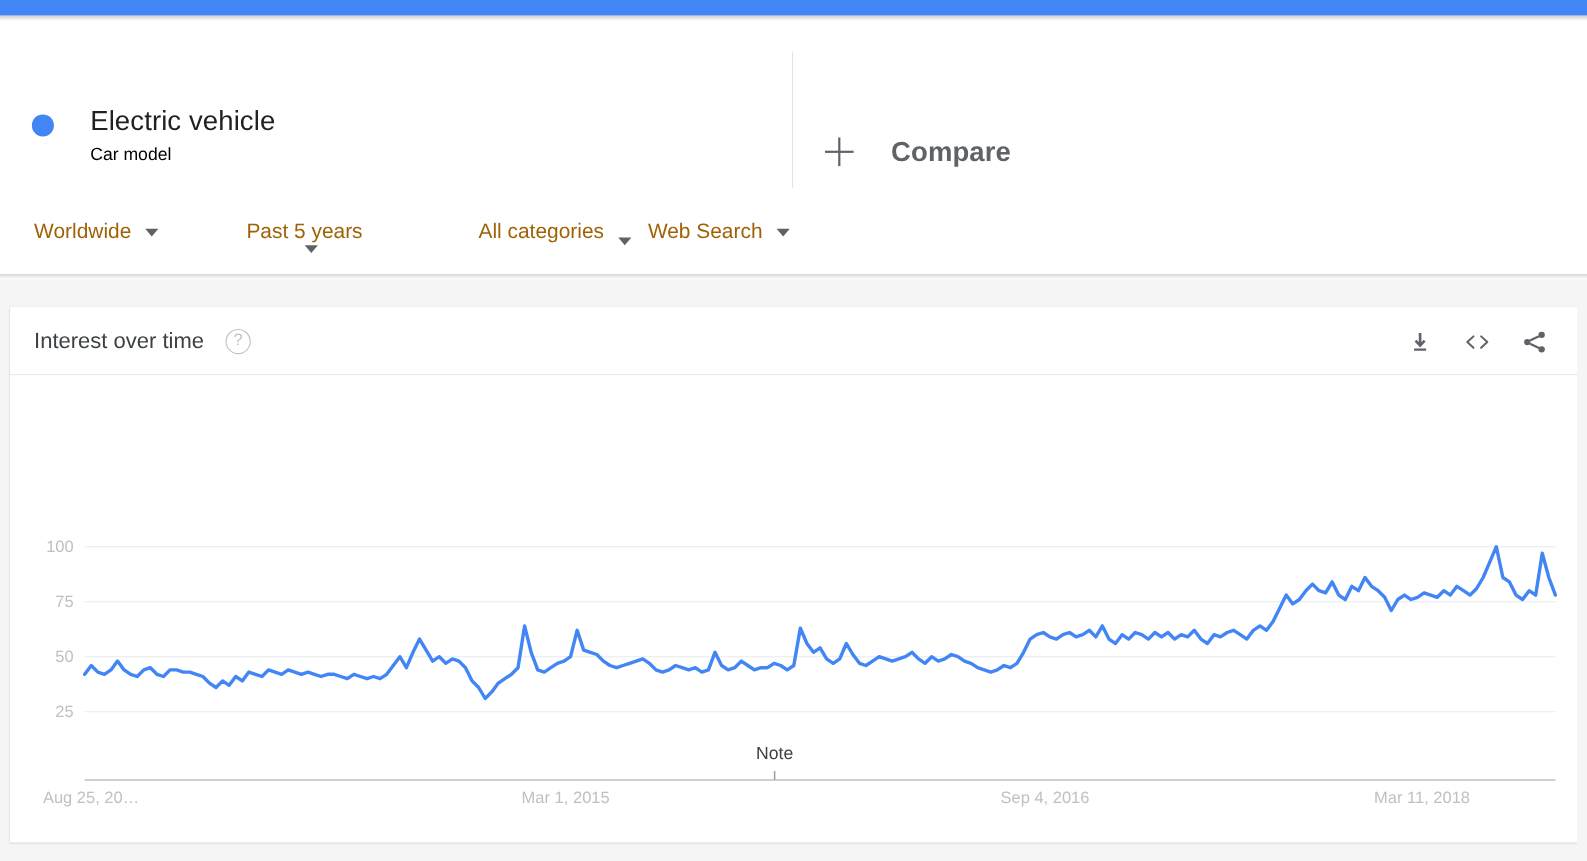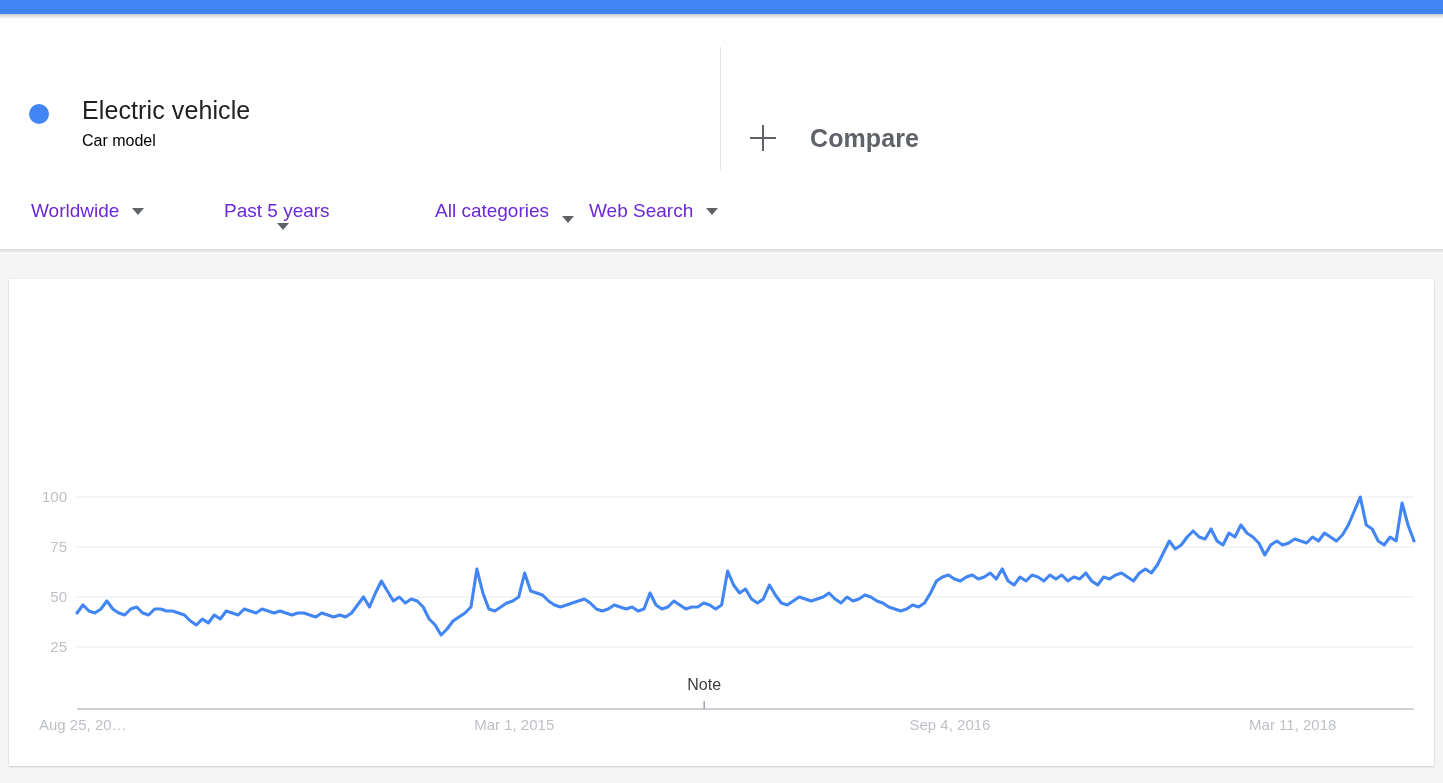--- a/index.html
+++ b/index.html
@@ -143,21 +143,21 @@
     position: absolute;
     top: 28px;
     display: flex;
     align-items: center;
     cursor: pointer;
     white-space: nowrap;
   }
   .filter-label {
     font-size: 19px;
     line-height: 24px;
-    color: #6d28d9;
+    color: #a16207;
   }
   .caret {
     width: 0; height: 0;
     margin-left: 13px;
     border-left: 6px solid transparent;
     border-right: 6px solid transparent;
     border-top: 7px solid #5f6368;
   }
   #f0 { left: 31px; }
   #f1 { left: 224px; flex-direction: column; }
@@ -301,20 +301,46 @@
     <span class="caret"></span>
   </div>
 
 </div>
 <div class="filter-bar-shadow"></div>
 
 <div class="page-bg"></div>
 
 <div class="chart-card">
 
+  <div class="chart-head">
+    <div class="chart-title">Interest over time</div>
+    <div class="help-icon">?</div>
+
+    <div class="head-actions">
+      <div class="act">
+        <svg width="22" height="22" viewBox="0 0 24 24" aria-hidden="true">
+          <path d="M12 3 L12 14 M7.5 10.5 L12 15.5 L16.5 10.5" stroke="#5f6368" stroke-width="2.6" fill="none" stroke-linecap="butt" stroke-linejoin="miter"></path>
+          <path d="M6 19.5 L18 19.5" stroke="#5f6368" stroke-width="2.2"></path>
+        </svg>
+      </div>
+      <div class="act">
+        <svg width="26" height="22" viewBox="0 0 30 24" aria-hidden="true">
+          <path d="M11 6 L4.5 12 L11 18 M19 6 L25.5 12 L19 18" stroke="#5f6368" stroke-width="2.1" fill="none" stroke-linecap="round" stroke-linejoin="round"></path>
+        </svg>
+      </div>
+      <div class="act">
+        <svg width="24" height="24" viewBox="0 0 24 24" aria-hidden="true">
+          <circle cx="18.5" cy="5.4" r="2.9" fill="#5f6368"></circle>
+          <circle cx="18.5" cy="18.6" r="2.9" fill="#5f6368"></circle>
+          <circle cx="5.4" cy="12" r="2.9" fill="#5f6368"></circle>
+          <path d="M7.9 10.6 L16.1 6.6 M7.9 13.4 L16.1 17.4" stroke="#5f6368" stroke-width="2" fill="none"></path>
+        </svg>
+      </div>
+    </div>
+  </div>
 
   <div class="plot">
     <svg id="chart-svg" width="1425" height="425" viewBox="0 0 1425 425">
         <line x1="68" y1="174" x2="1405" y2="174" stroke="#e8eaed" stroke-width="1"></line>
         <text x="58" y="179" class="ytick">100</text>
         <line x1="68" y1="224" x2="1405" y2="224" stroke="#e8eaed" stroke-width="1"></line>
         <text x="58" y="229" class="ytick">75</text>
         <line x1="68" y1="274" x2="1405" y2="274" stroke="#e8eaed" stroke-width="1"></line>
         <text x="58" y="279" class="ytick">50</text>
         <line x1="68" y1="324" x2="1405" y2="324" stroke="#e8eaed" stroke-width="1"></line>

